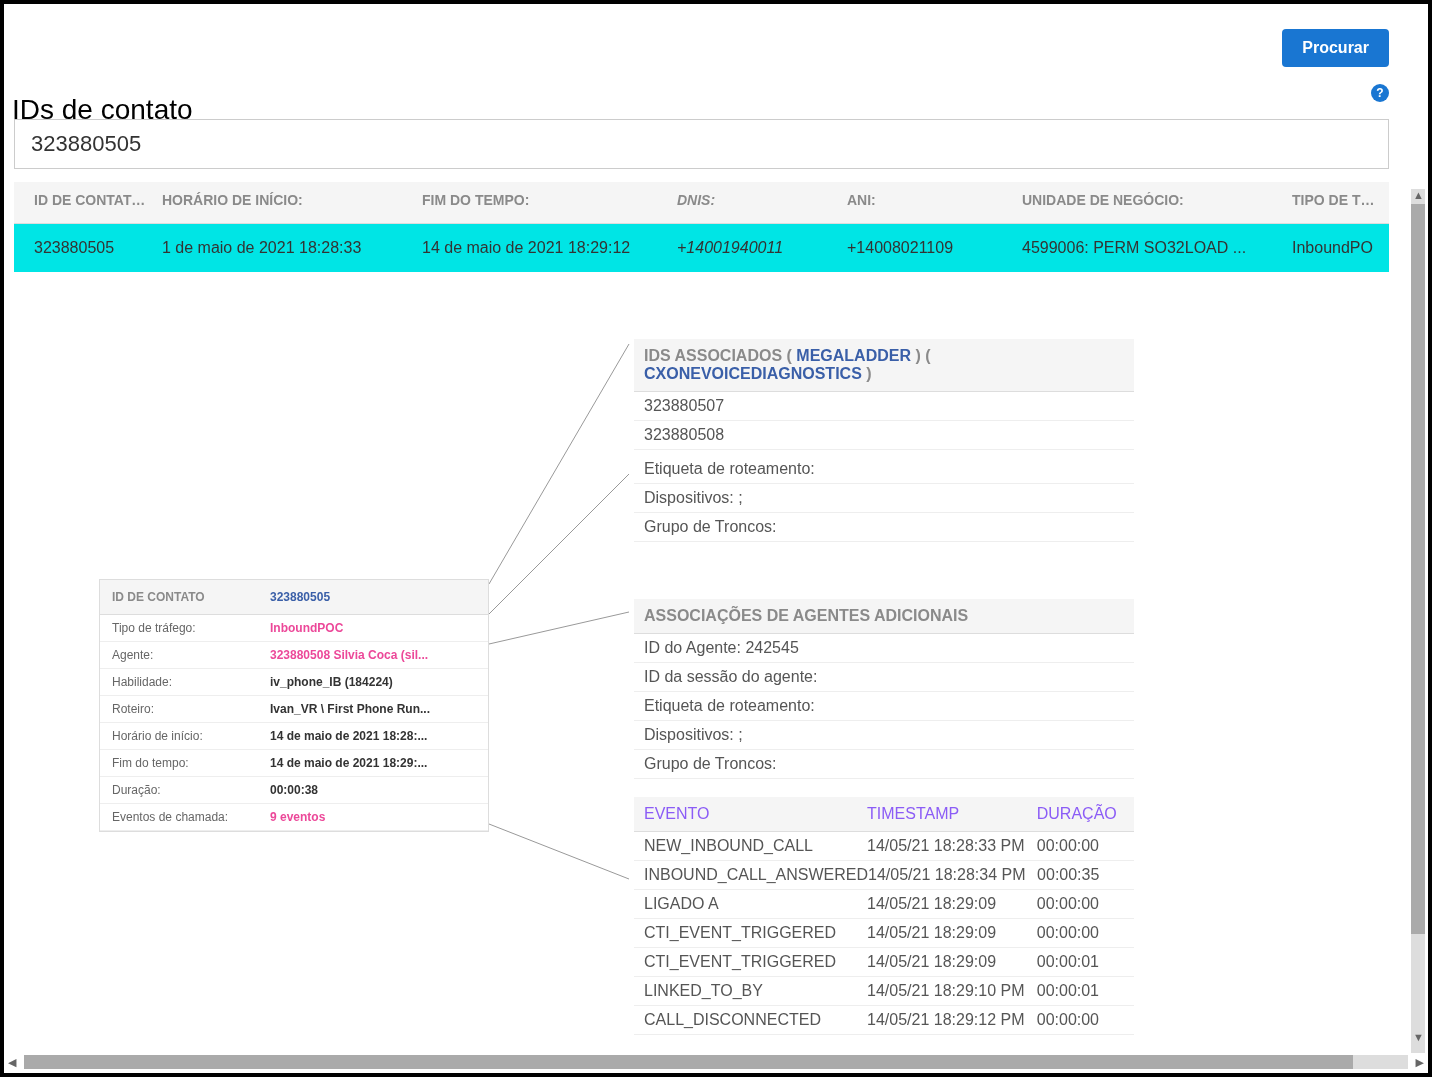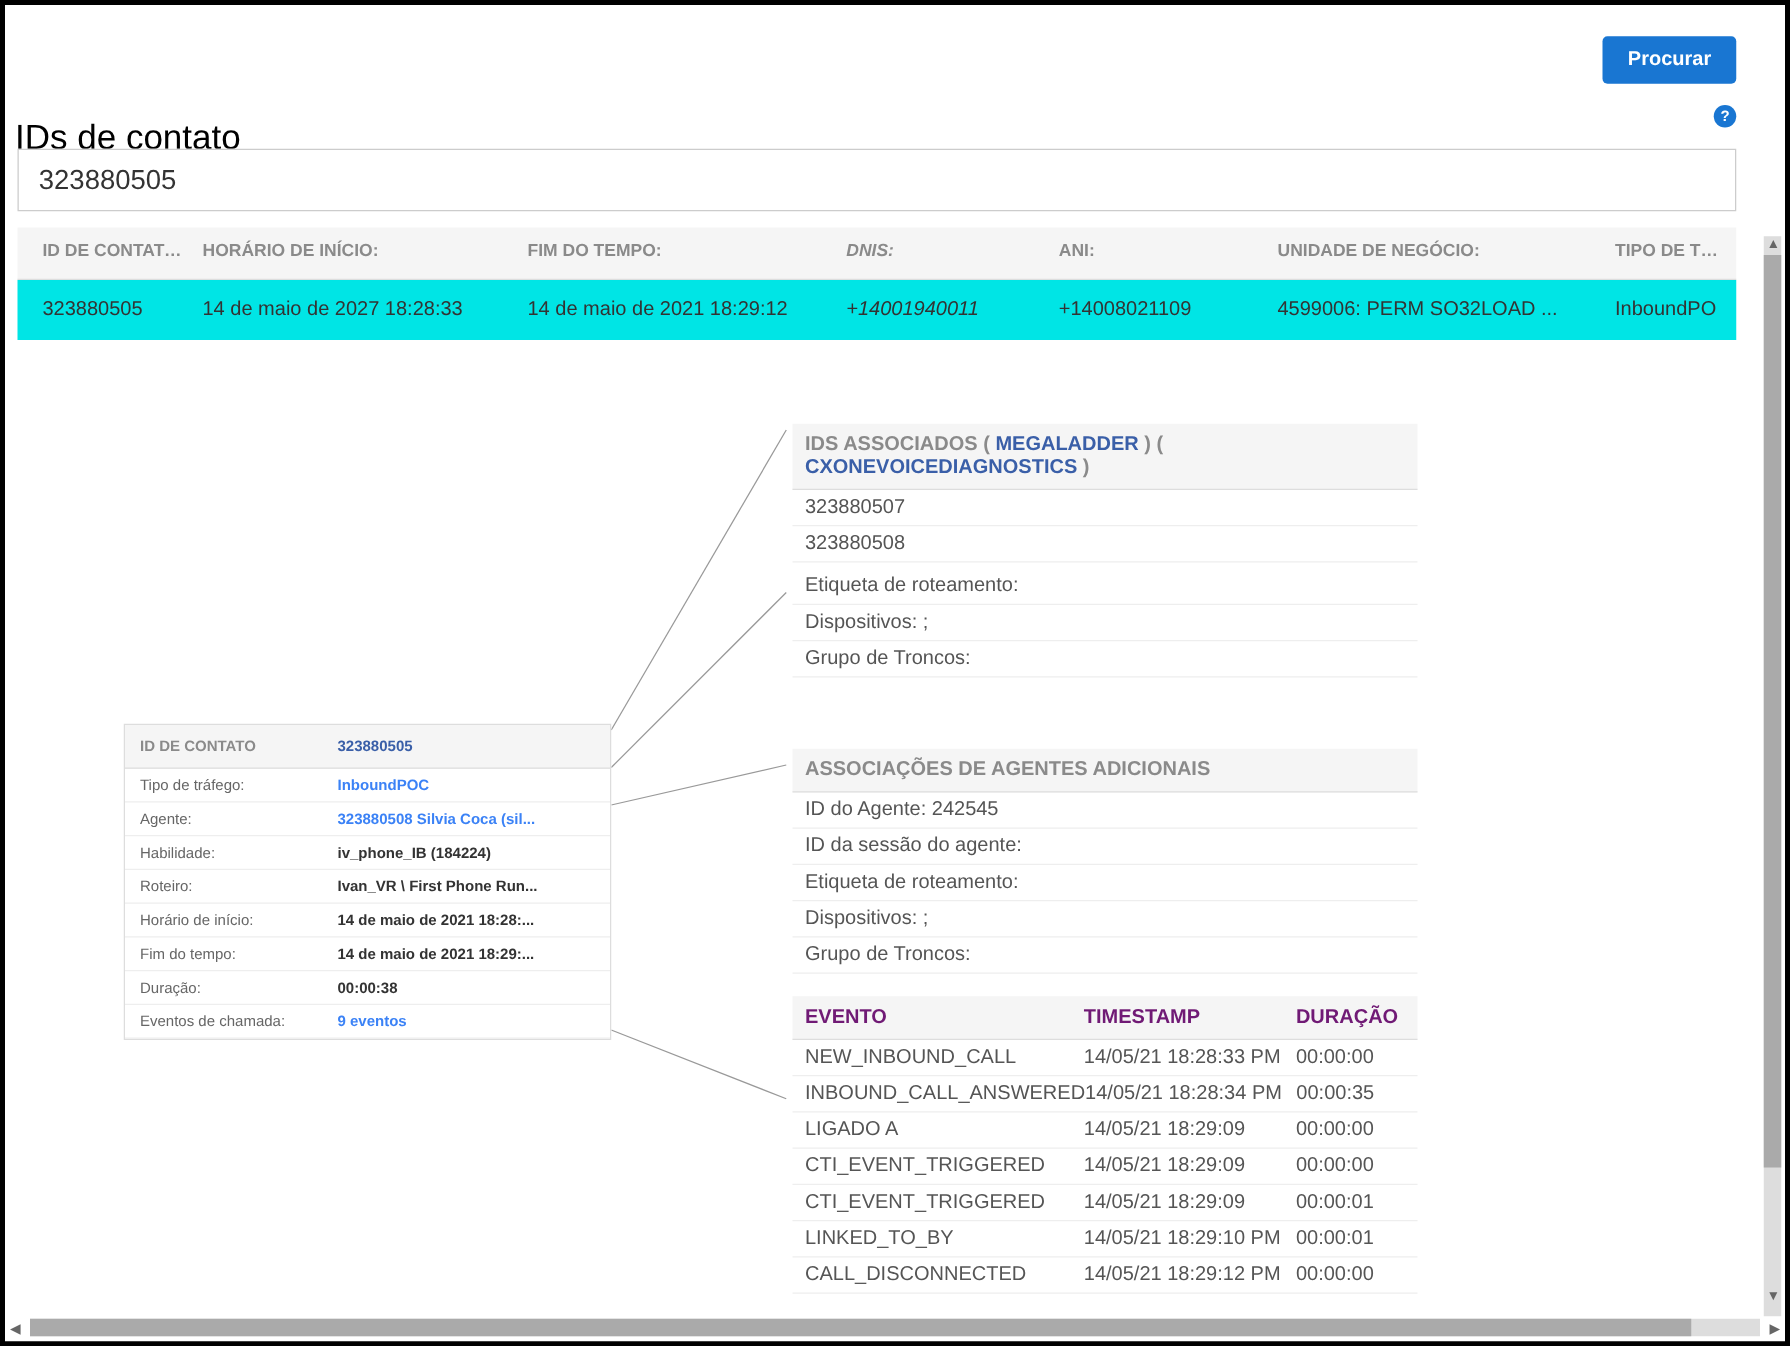--- a/index.html
+++ b/index.html
@@ -145,21 +145,21 @@
     }
     .detail-row .val {
       font-weight: bold;
       color: #333;
       flex: 1;
       overflow: hidden;
       white-space: nowrap;
       text-overflow: ellipsis;
     }
     .detail-row .val.link {
-      color: #3b82f6;
+      color: #ec4899;
     }
     
     .info-section {
       position: absolute;
       width: 500px;
       font-size: 16px;
     }
     .info-section.assoc-ids { top: 335px; left: 630px; }
     .info-section.transit { top: 451px; left: 630px; }
     .info-section.agents { top: 595px; left: 630px; }
@@ -178,22 +178,22 @@
       cursor: pointer;
     }
     .info-row {
       padding: 5px 10px;
       color: #555;
       border-bottom: 1px solid #eee;
     }
     .events-header {
       display: flex;
       background: #f5f5f5;
-      color: #701a75;
-      font-weight: bold;
+      color: #8b5cf6;
+      font-weight: normal;
       padding: 8px 10px;
       border-bottom: 1px solid #ddd;
     }
     .events-row {
       display: flex;
       padding: 5px 10px;
       border-bottom: 1px solid #eee;
       color: #555;
     }
     .ecol-event { width: 230px; }
@@ -265,21 +265,21 @@
         <div class="col col-id">ID DE CONTATO:</div>
         <div class="col col-start">HORÁRIO DE INÍCIO:</div>
         <div class="col col-end">FIM DO TEMPO:</div>
         <div class="col col-dnis">DNIS:</div>
         <div class="col col-ani">ANI:</div>
         <div class="col col-bu">UNIDADE DE NEGÓCIO:</div>
         <div class="col col-traffic">TIPO DE TRÁFEGO:</div>
       </div>
       <div class="table-row">
         <div class="col col-id">323880505</div>
-        <div class="col col-start">14 de maio de 2027 18:28:33</div>
+        <div class="col col-start">1 de maio de 2021 18:28:33</div>
         <div class="col col-end">14 de maio de 2021 18:29:12</div>
         <div class="col col-dnis">+14001940011</div>
         <div class="col col-ani">+14008021109</div>
         <div class="col col-bu">4599006: PERM SO32LOAD ...</div>
         <div class="col col-traffic">InboundPO</div>
       </div>
     </div>
 
     <svg class="connector-lines" width="230" height="560">
       <line x1="75" y1="260" x2="215" y2="20" stroke="#999" stroke-width="1"></line>

